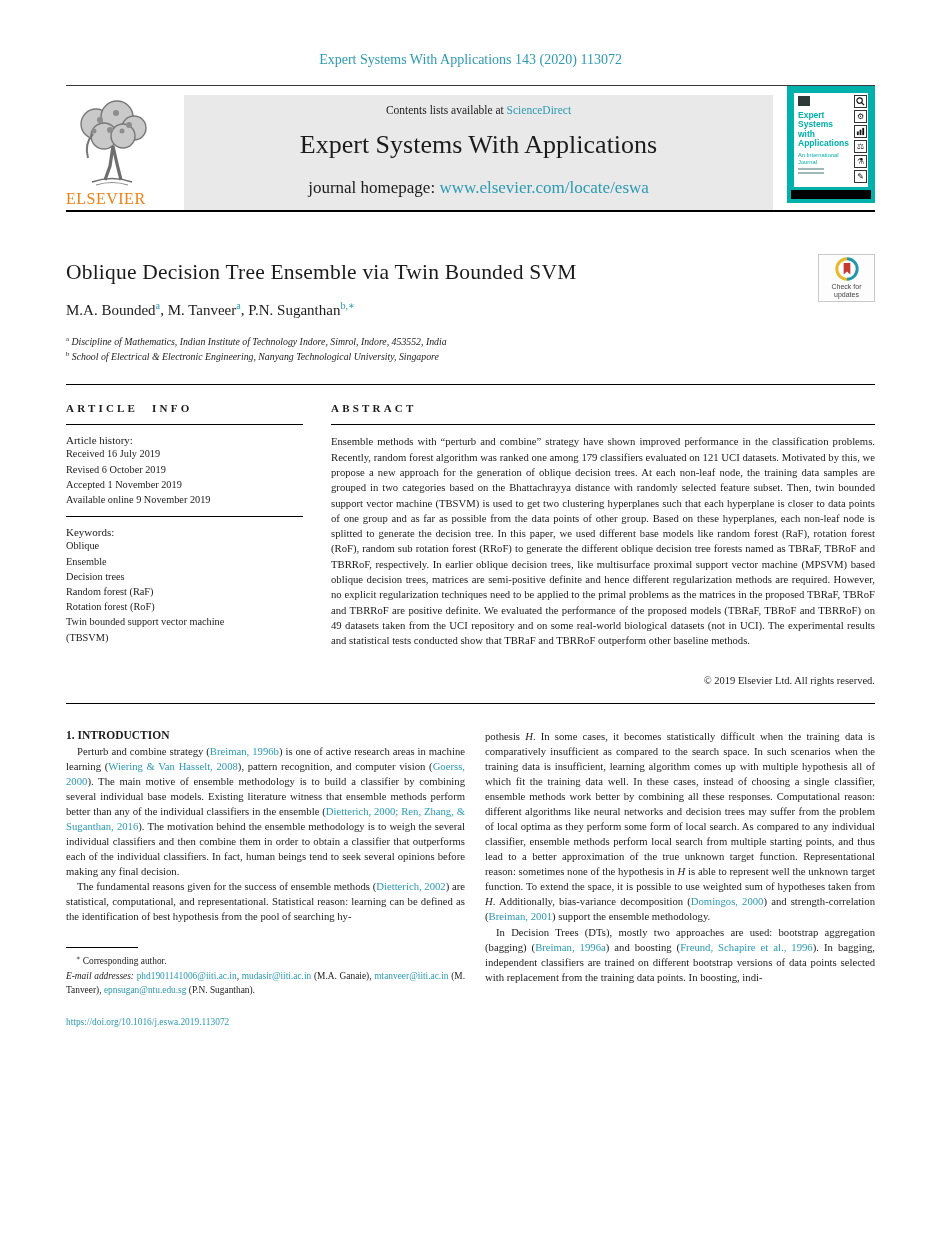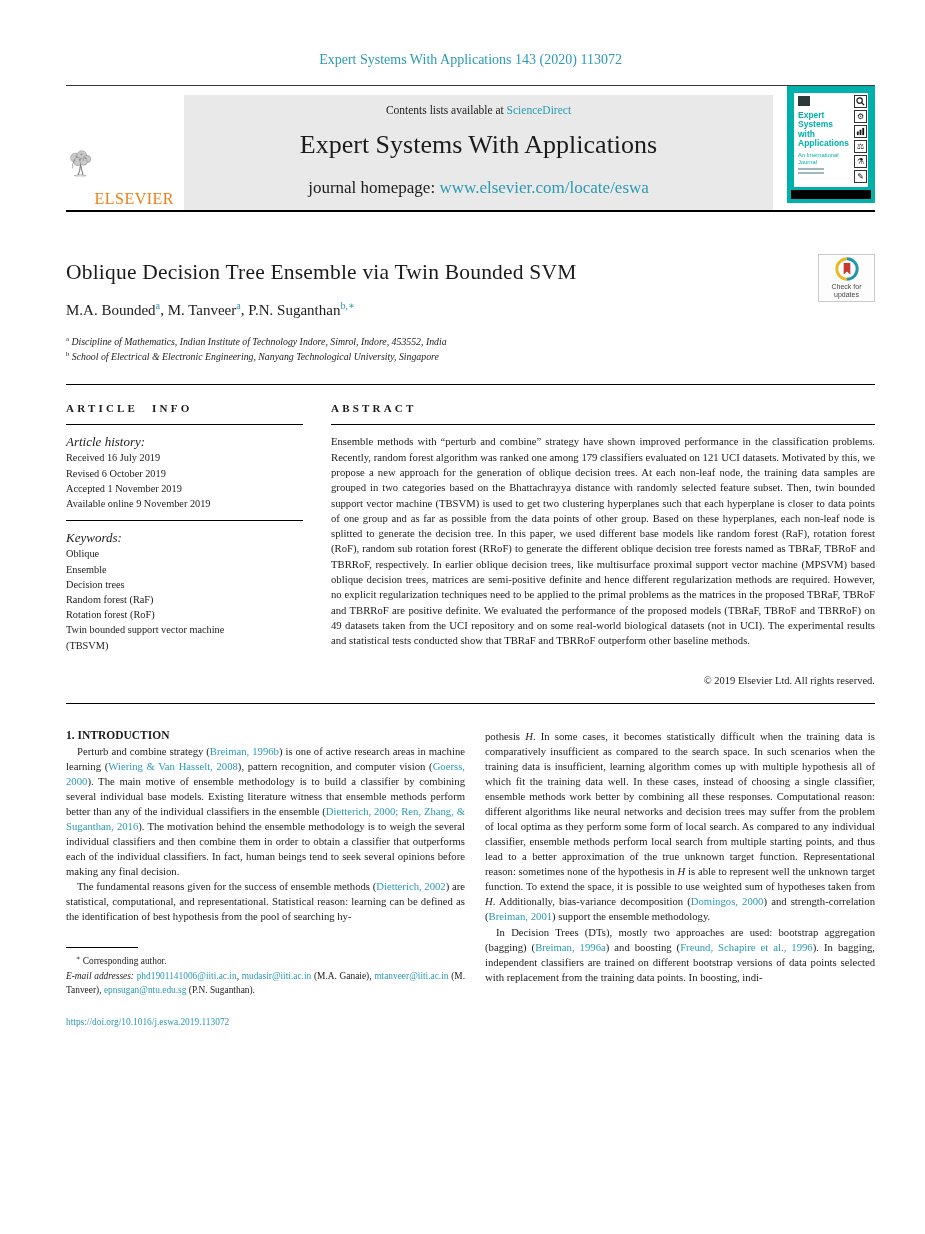--- a/index.html
+++ b/index.html
@@ -16,21 +16,21 @@
   .link{color:var(--link-teal);cursor:pointer;text-decoration:none;}
   .it{font-style:italic;}
   sup{font-size:68%;line-height:0;}
 
   
   .top-citation{padding-top:52px;text-align:center;font-size:14px;color:var(--link-teal);}
   .rule-thin{border:none;border-top:1px solid #3a3a3a;margin-top:17px;}
 
   
   .banner{display:flex;margin-top:9px;align-items:stretch;}
-  .logo-col{width:108px;display:flex;flex-direction:row;align-items:flex-end;justify-content:flex-end;padding-bottom:2px;}
+  .logo-col{width:108px;display:flex;flex-direction:column;align-items:flex-start;justify-content:flex-end;padding-bottom:2px;}
   .elsevier-word{font-size:16px;letter-spacing:.5px;color:var(--elsevier-orange);margin-top:2px;}
   .banner-mid{flex:1;background:var(--banner-gray);text-align:center;padding:9px 6px 12px;margin:0 14px 0 10px;}
   .contents-line{font-size:11.5px;}
   .banner-title{font-size:26px;font-weight:400;margin-top:14px;}
   .homepage-line{font-size:17px;margin-top:18px;}
 
   
   .cover{width:88px;height:117px;background:var(--cover-teal);margin-top:-9px;padding:7px;position:relative;display:flex;flex-direction:column;}
   .cover-inner{background:#fff;flex:1;position:relative;padding:3px 2px 2px 4px;overflow:hidden;}
   .cover-logo-box{width:12px;height:10px;background:#2e3a3a;margin-bottom:5px;}
@@ -59,21 +59,21 @@
   .affils sup{font-style:normal;}
 
   .rule-med{border:none;border-top:1.4px solid #000;margin-top:20px;}
 
   
   .info-abs{display:flex;margin-top:17px;}
   .info-col{width:237px;margin-right:28px;flex:none;}
   .abs-col{flex:1;}
   .col-heading{font-size:11px;font-weight:700;letter-spacing:3.2px;word-spacing:8px;}
   .heading-rule{border:none;border-top:1.2px solid #000;margin:10px 0 9px;}
-  .info-label{font-size:13px;font-style:italic;}
+  .info-label{font-size:11px;}
   .info-lines{font-size:10.3px;line-height:1.48;white-space:pre-line;}
   .info-divider{border:none;border-top:1px solid #000;margin:9px 0;}
   .abstract-text{font-size:10.7px;line-height:1.43;text-align:justify;}
   .copyright{text-align:right;font-size:10.5px;margin-top:26px;}
   .rule-bottom-abs{border:none;border-top:1.4px solid #000;margin-top:17px;}
 
   
   .intro{display:flex;margin-top:25px;}
   .col-left{width:399px;margin-right:20px;flex:none;display:flex;flex-direction:column;}
   .col-right{flex:1;}

